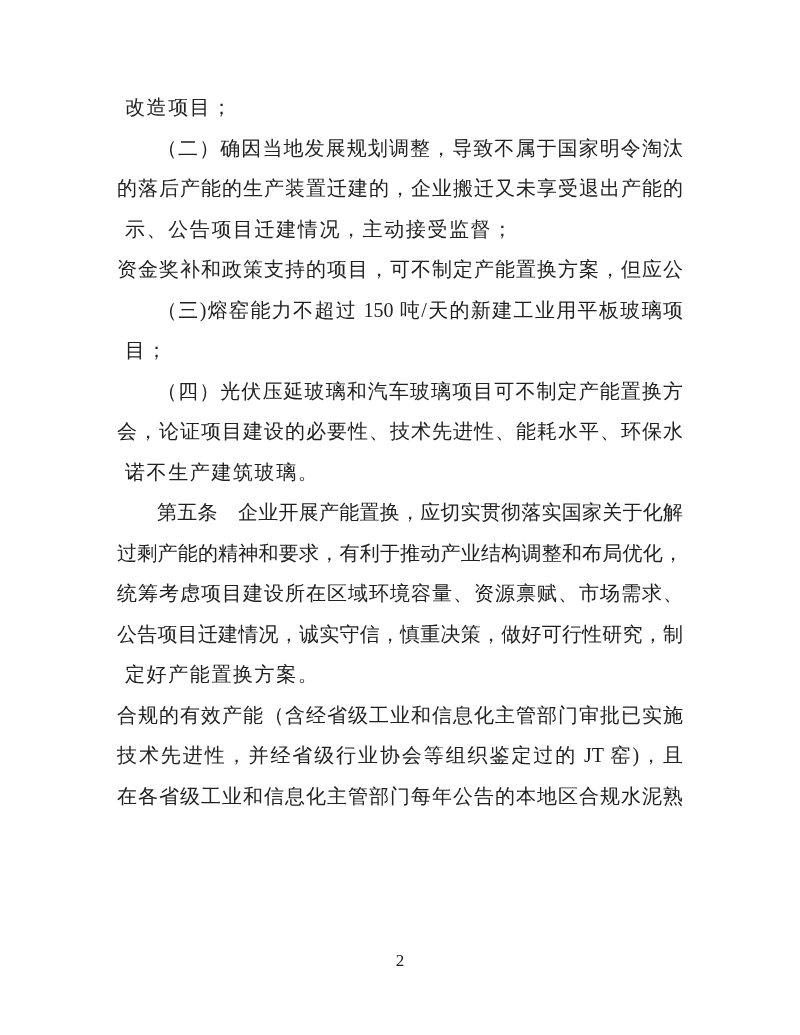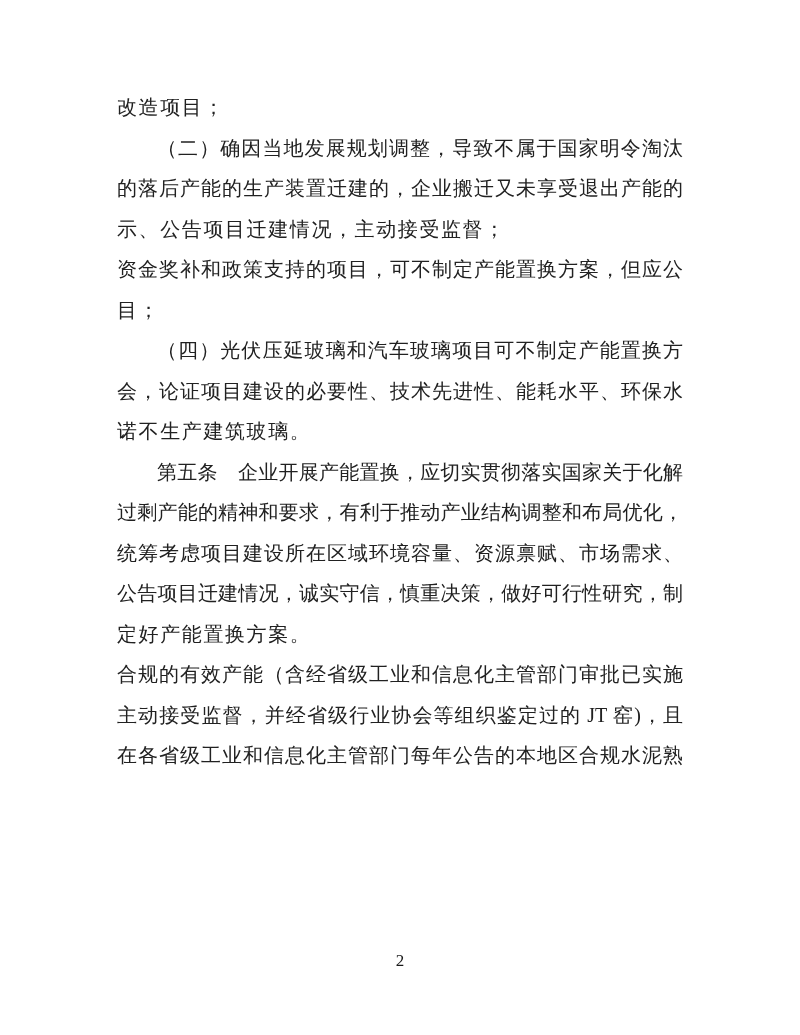--- a/index.html
+++ b/index.html
@@ -30,21 +30,21 @@
   
   .j {
     white-space: normal;
     text-align: justify;
     text-align-last: justify;
     text-justify: inter-ideograph;
   }
   
   .ind { text-indent: 2em; }
   
-  .plain { letter-spacing: 1.6px; }
+  .plain { letter-spacing: 1.6px; margin-left: 8px; }
   .b { font-weight: normal; }
   .pagenum {
     position: absolute;
     top: 949px; left: 0;
     width: 100%;
     text-align: center;
     font-size: 17px;
     line-height: 24px;
     color: #1a1a1a;
   }
@@ -52,29 +52,30 @@
 </head>
 <body>
 
 <div class="page">
   <div class="content">
     <div class="line plain">改造项目；</div>
     <div class="line ind j">（二）确因当地发展规划调整，导致不属于国家明令淘汰</div>
     <div class="line j">的落后产能的生产装置迁建的，企业搬迁又未享受退出产能的</div>
     <div class="line plain">示、公告项目迁建情况，主动接受监督；</div>
     <div class="line j">资金奖补和政策支持的项目，可不制定产能置换方案，但应公</div>
+    <div class="line ind j">（三)熔窑能力不超过 150 吨/天的新建工业用平板玻璃项</div>
     <div class="line plain">目；</div>
     <div class="line ind j">（四）光伏压延玻璃和汽车玻璃项目可不制定产能置换方</div>
     <div class="line j">会，论证项目建设的必要性、技术先进性、能耗水平、环保水</div>
     <div class="line plain">诺不生产建筑玻璃。</div>
     <div class="line ind j">
       <span class="b">第五条</span><span>　企业开展产能置换，应切实贯彻落实国家关于化解</span>
     </div>
     <div class="line j">过剩产能的精神和要求，有利于推动产业结构调整和布局优化，</div>
     <div class="line j">统筹考虑项目建设所在区域环境容量、资源禀赋、市场需求、</div>
     <div class="line j">公告项目迁建情况，诚实守信，慎重决策，做好可行性研究，制</div>
     <div class="line plain">定好产能置换方案。</div>
     <div class="line j">合规的有效产能（含经省级工业和信息化主管部门审批已实施</div>
-    <div class="line j">主动接受监督，并经省级行业协会等组织鉴定过的 JT 窑)，且</div>
+    <div class="line j">技术先进性，并经省级行业协会等组织鉴定过的 JT 窑)，且</div>
     <div class="line j">在各省级工业和信息化主管部门每年公告的本地区合规水泥熟</div>
   </div>
   <div class="pagenum">2</div>
 </div>
 
 </body></html>

